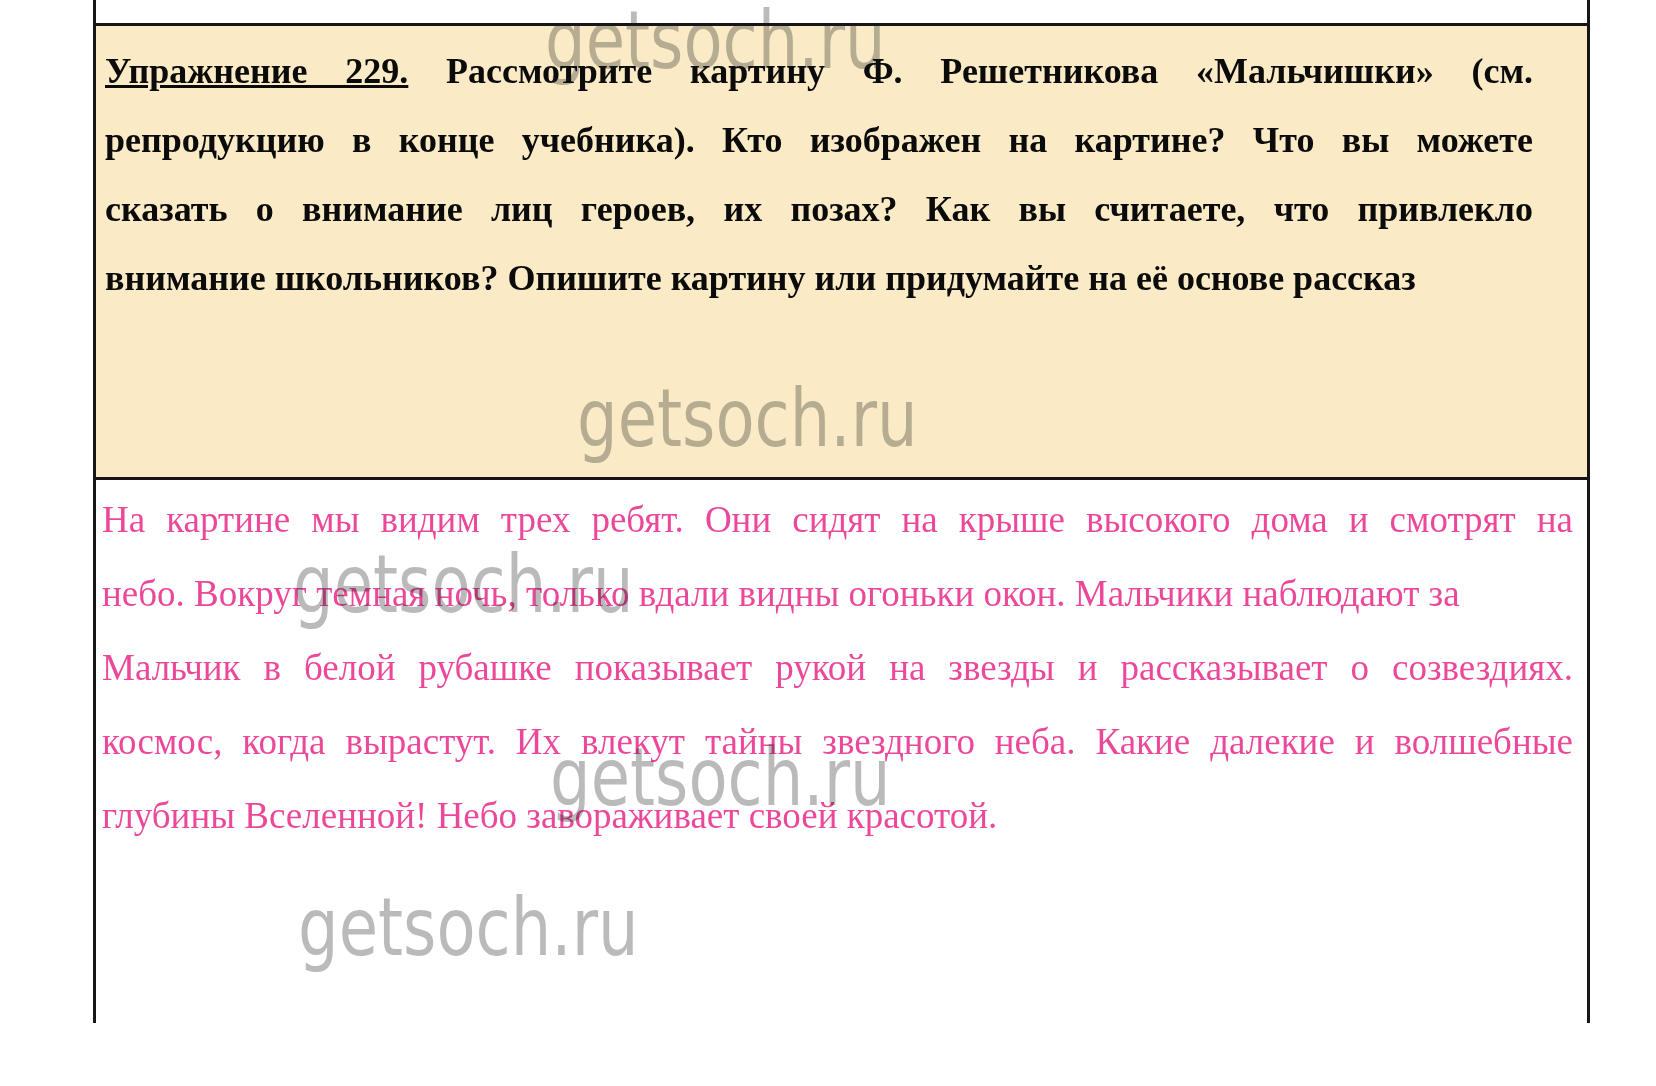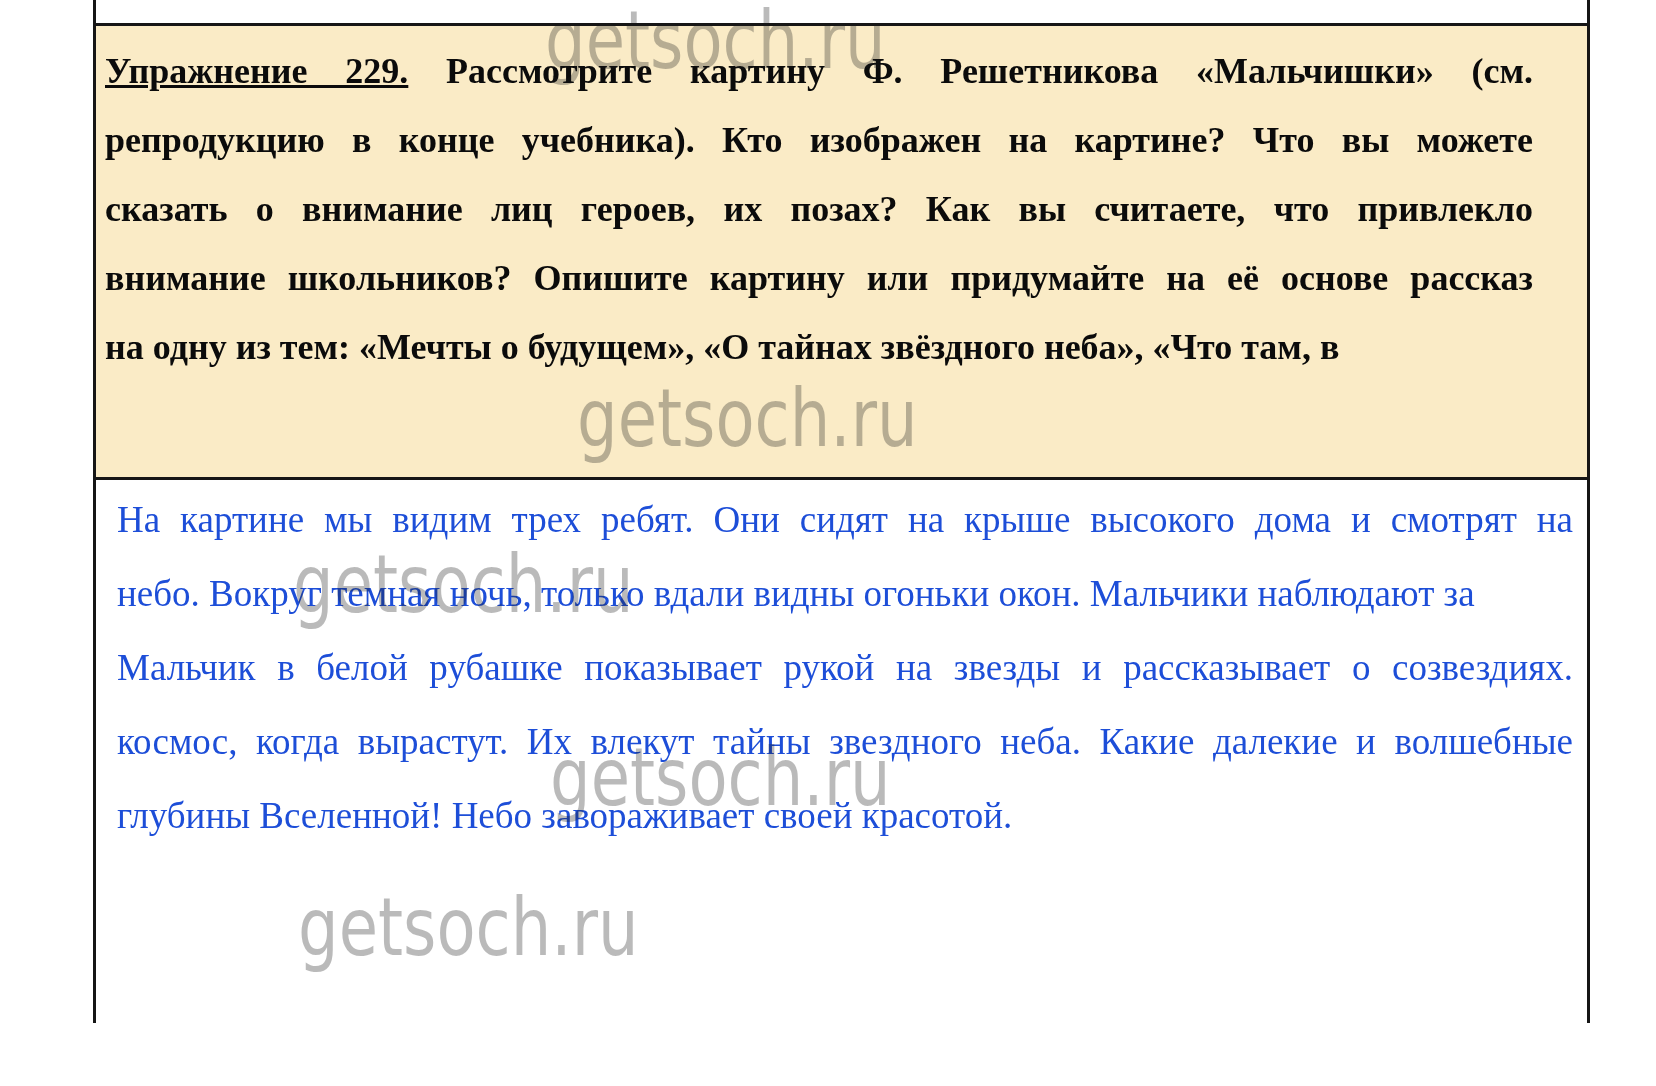--- a/index.html
+++ b/index.html
@@ -37,24 +37,24 @@
     padding: 11px 54px 0 9px;
     font-weight: bold;
     font-size: 36px;
     line-height: 69px;
     color: #0b0b0b;
   }
   .cell-answer {
     box-sizing: border-box;
     height: 543px;
     background: #ffffff;
-    padding: 3px 14px 0 21px;
+    padding: 3px 14px 0 6px;
     font-size: 37px;
     line-height: 74px;
-    color: #1d4ed8;
+    color: #ec4899;
   }
 
   
   .qfirst { text-align: justify; text-align-last: justify; }
   .tline  { text-align: justify; text-align-last: justify; }
   .qlines .tline:last-child { text-align-last: left; }
   .para   .tline:last-child { text-align-last: left; }
   .para { margin: 0; }
   .u { text-decoration: underline; }
 
@@ -88,21 +88,20 @@
 
     <div class="cell-question" style="background:#FAEBC6;">
       <div class="qfirst">
         <span class="u">Упражнение 229.</span>
         <span>Рассмотрите картину Ф. Решетникова «Мальчишки» (см.</span>
       </div>
       <div class="qlines">
           <div class="tline">репродукцию в конце учебника). Кто изображен на картине? Что вы можете</div>
           <div class="tline">сказать о внимание лиц героев, их позах? Как вы считаете, что привлекло</div>
           <div class="tline">внимание школьников? Опишите картину или придумайте на её основе рассказ</div>
-          <div class="tline">на одну из тем: «Мечты о будущем», «О тайнах звёздного неба», «Что там, в</div>
         </div>
     </div>
 
     <div class="cell-answer">
       <div class="para">
           <div class="tline">На картине мы видим трех ребят. Они сидят на крыше высокого дома и смотрят на</div>
           <div class="tline">небо. Вокруг темная ночь, только вдали видны огоньки окон. Мальчики наблюдают за</div>
         </div>
       <div class="para">
           <div class="tline">Мальчик в белой рубашке показывает рукой на звезды и рассказывает о созвездиях.</div>

